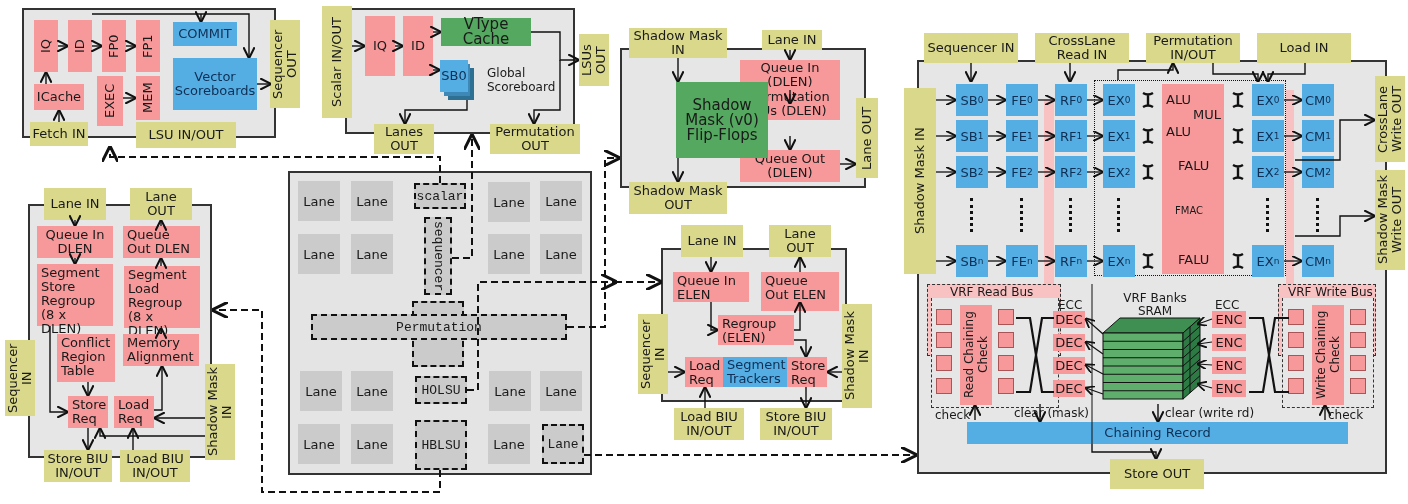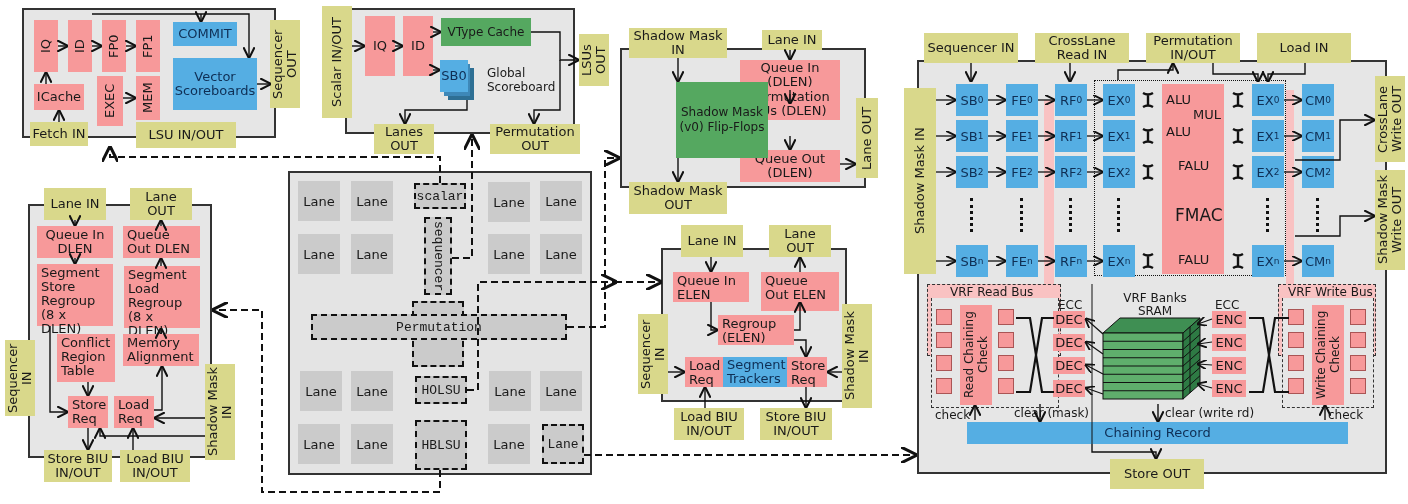--- a/index.html
+++ b/index.html
@@ -2,21 +2,21 @@
 <html><head>
 <meta charset="utf-8">
 <style>
   html,body{margin:0;padding:0;background:#fff;}
   body{width:1408px;height:504px;position:relative;overflow:hidden;font-family:"DejaVu Sans",sans-serif;color:#1a1a1a;}
   .abs{position:absolute;box-sizing:border-box;}
   .panel{background:#e6e6e6;border:2px solid #333;}
   .pink{background:#f7999a;display:flex;align-items:center;justify-content:center;text-align:center;font-size:13px;line-height:14px;}
   .pinkl{background:#f7999a;font-size:13px;line-height:14px;padding:2px 4px;}
   .blue{background:#55aee3;display:flex;align-items:center;justify-content:center;text-align:center;font-size:13px;line-height:14px;color:#0f2f55;}
-  .green{background:#55a860;display:flex;align-items:center;justify-content:center;text-align:center;font-size:12px;line-height:15px;}
+  .green{background:#55a860;display:flex;align-items:center;justify-content:center;text-align:center;font-size:15px;line-height:15px;}
   .port{background:#d9d88b;display:flex;align-items:center;justify-content:center;text-align:center;font-size:13px;line-height:14px;}
   .vert{writing-mode:vertical-rl;transform:rotate(180deg);}
   .lane{background:#cbcbcb;display:flex;align-items:center;justify-content:center;font-size:13px;}
   .dot{border:2px dashed #111;font-family:Liberation Mono, monospace;}
   .plain{font-size:12px;line-height:13px;}
   .stage{background:#55aee3;display:flex;align-items:center;justify-content:center;font-size:13px;color:#0f2f55;}
   .stage sub{font-size:9px;}
   svg.overlay{position:absolute;left:0;top:0;pointer-events:none;}
 </style>
 </head>
@@ -229,21 +229,21 @@
     <div class="abs" style="left: 1117px; top: 198px; width: 4px; height: 34px; border-left: 3px dotted rgb(17, 17, 17);"></div>
     <div class="abs" style="left: 1266px; top: 198px; width: 4px; height: 34px; border-left: 3px dotted rgb(17, 17, 17);"></div>
     <div class="abs" style="left: 1316px; top: 198px; width: 4px; height: 34px; border-left: 3px dotted rgb(17, 17, 17);"></div>
   </div>
 
 <div class="abs" style="left:1162px;top:84px;width:62px;height:190px;background:#f7999a;"></div>
 <div class="abs" style="left:1166px;top:92px;font-size:13px;">ALU</div>
 <div class="abs" style="left:1193px;top:107px;font-size:13px;">MUL</div>
 <div class="abs" style="left:1166px;top:124px;font-size:13px;">ALU</div>
 <div class="abs" style="left:1178px;top:158px;font-size:13px;">FALU</div>
-<div class="abs" style="left:1175px;top:205px;font-size:17px;">FMAC</div>
+<div class="abs" style="left:1175px;top:205px;font-size:10px;">FMAC</div>
 <div class="abs" style="left:1178px;top:252px;font-size:13px;">FALU</div>
 
 <div class="abs" style="left:927px;top:284px;width:134px;height:72px;background:#f9c2c2;border:1px dashed #333;"></div>
 <div class="abs" style="left:950px;top:285px;font-size:12px;">VRF Read Bus</div>
 <div class="abs" style="left:1278px;top:284px;width:98px;height:72px;background:#f9c2c2;border:1px dashed #333;"></div>
 <div class="abs" style="left:1288px;top:285px;font-size:12px;">VRF Write Bus</div>
 <div class="abs" style="left:931px;top:298px;width:128px;height:110px;background:#e6e6e6;border:1px dashed #333;border-top:none;"></div>
 <div class="abs" style="left:1282px;top:298px;width:92px;height:110px;background:#e6e6e6;border:1px dashed #333;border-top:none;"></div>
 
 <div class="abs pink vert" style="left:960px;top:305px;width:32px;height:100px;font-size:12px;">Read Chaining Check</div>

